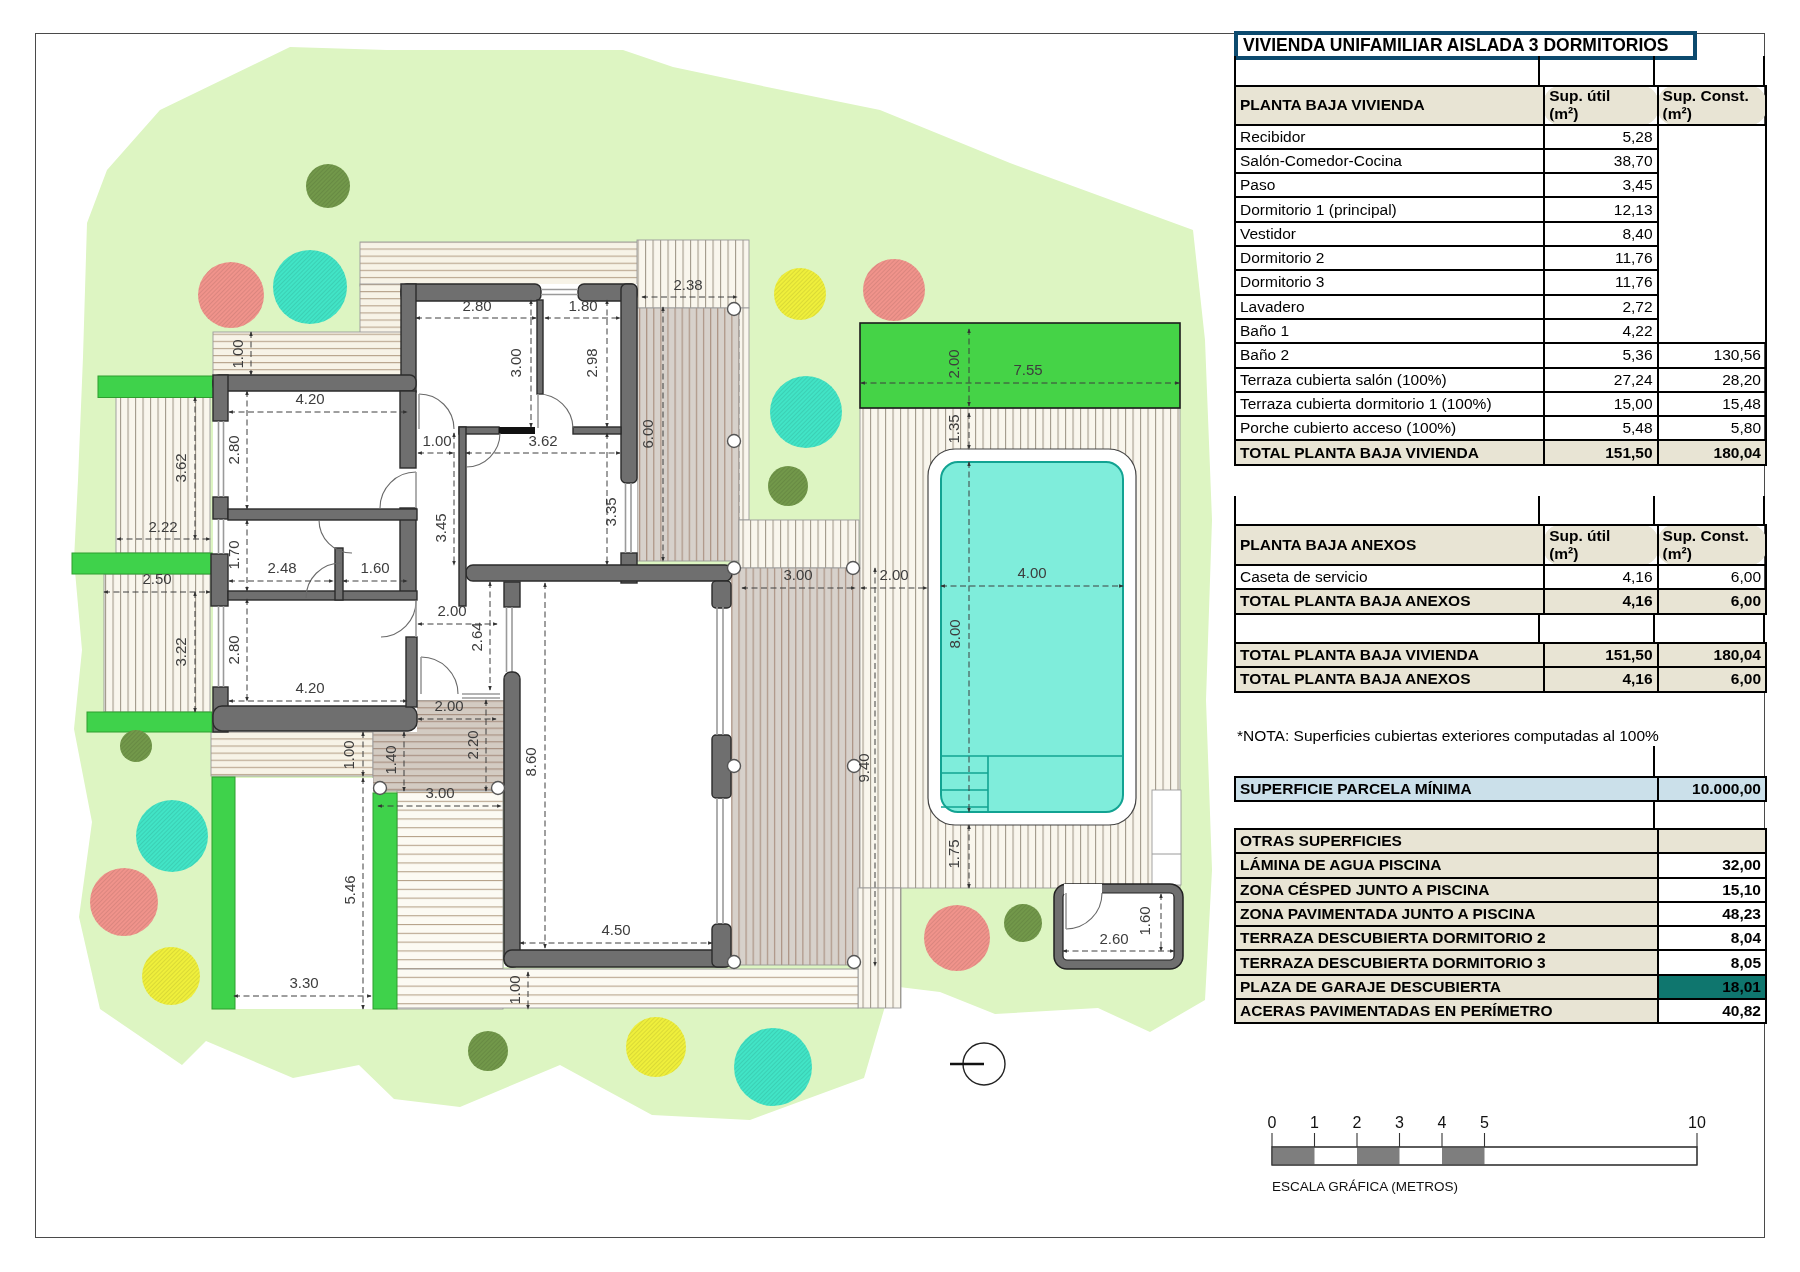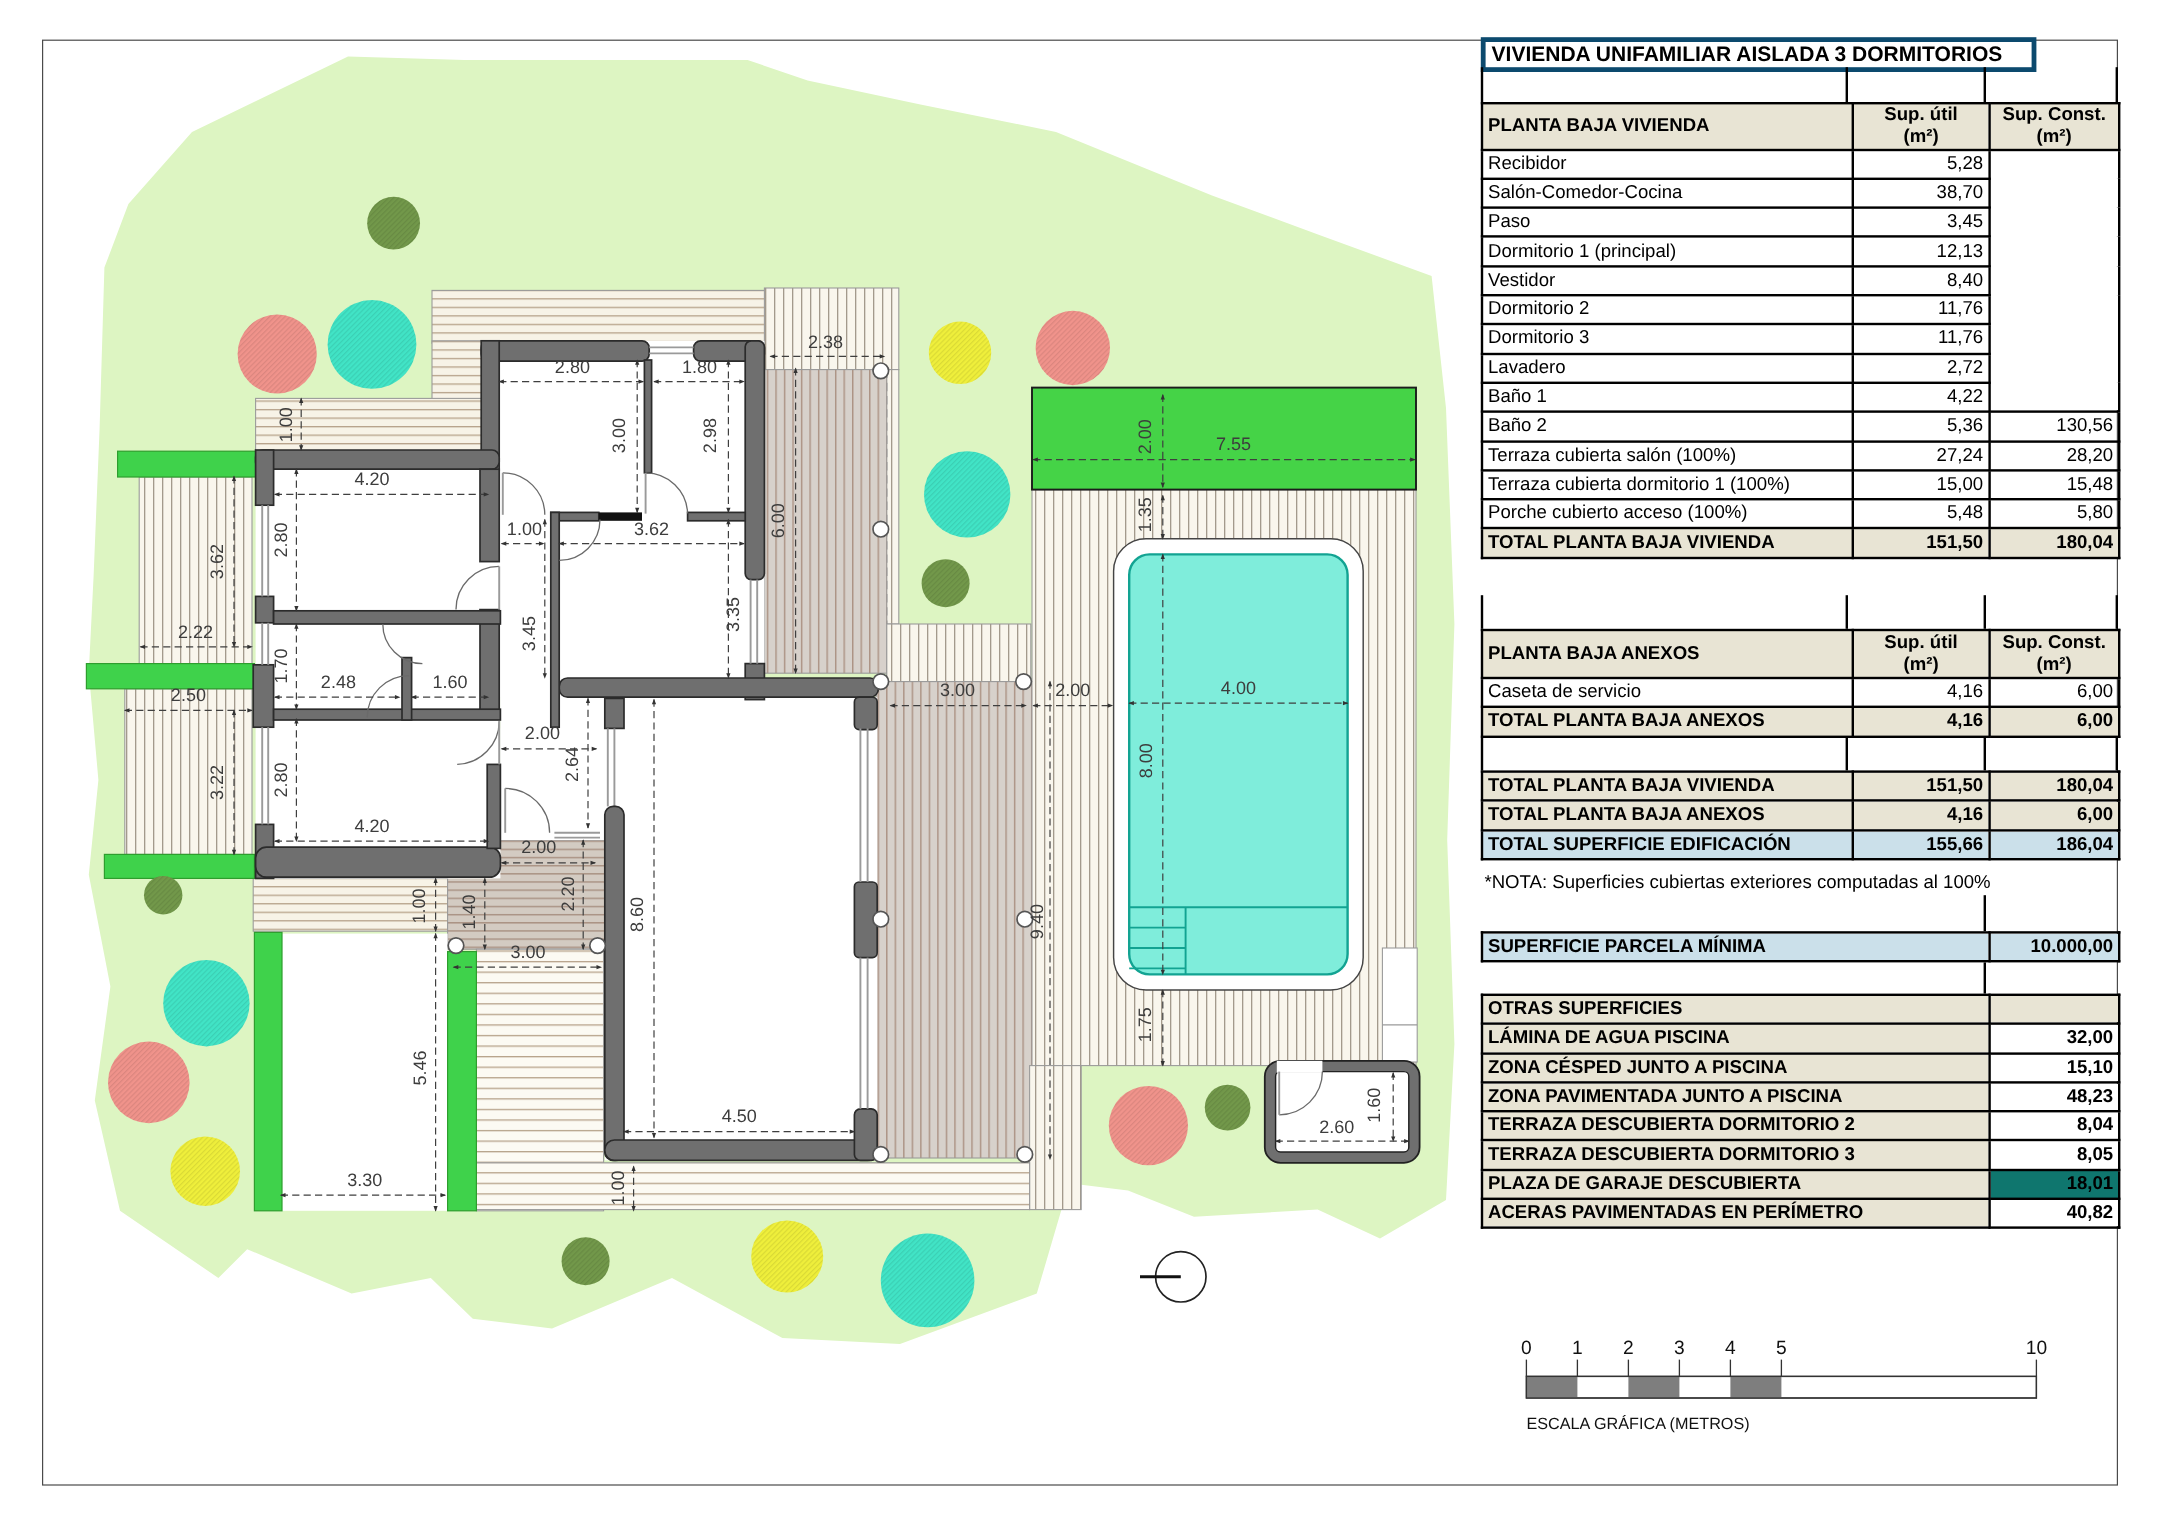--- a/index.html
+++ b/index.html
@@ -10,21 +10,21 @@
 .tb{position:absolute;left:0;border-collapse:collapse;table-layout:fixed;width:533px;}
 .tb td{border:2px solid #000;font-size:15.5px;color:#000;padding:0 4px 0 4px;height:22.3px;
  overflow:hidden;white-space:nowrap;}
 .tb .c1{width:298px;}
 .tb .c2{width:103px;}
 .tb .c3{width:98px;}
 .tb .cw{width:413px;}
 .tb tr{height:16px;}
 .tb .hd td, .hd{background:#E8E4D4;font-weight:bold;}
 .tb .hd .c2, .tb .hd .c3{}
-.ctr{text-align:center;line-height:1.18;}
+.ctr{text-align:left;line-height:1.18;border-radius:16px;}
 .num{text-align:right;padding-right:6px;margin-left:32px;}
 .nb{border-top:none !important;border-bottom:none !important;background:#fff;}
 .blue{background:#CBE0EA !important;}
 .vl{position:absolute;width:2px;background:#000;}
 #nota{position:absolute;top:727px;left:3px;font-size:15.5px;color:#000;white-space:nowrap;}
 </style></head>
 <body>
 
 <div id="frame"></div>
 
@@ -540,25 +540,20 @@
         <tr class="hd">
           <td class="c1">TOTAL PLANTA BAJA VIVIENDA</td>
           <td class="c2 num">151,50</td>
           <td class="c3 num">180,04</td>
         </tr>
         <tr class="hd">
           <td class="c1">TOTAL PLANTA BAJA ANEXOS</td>
           <td class="c2 num">4,16</td>
           <td class="c3 num">6,00</td>
         </tr>
-        <tr class="hd blue">
-          <td class="c1 blue">TOTAL SUPERFICIE EDIFICACIÓN</td>
-          <td class="c2 num blue">155,66</td>
-          <td class="c3 num blue">186,04</td>
-        </tr>
       </tbody>
     </table>
     <table class="tb" style="top:776px;">
       <tbody>
         <tr class="hd">
           <td class="cw blue">SUPERFICIE PARCELA MÍNIMA</td>
           <td class="c3 num blue">10.000,00</td>
         </tr>
       </tbody>
     </table>

